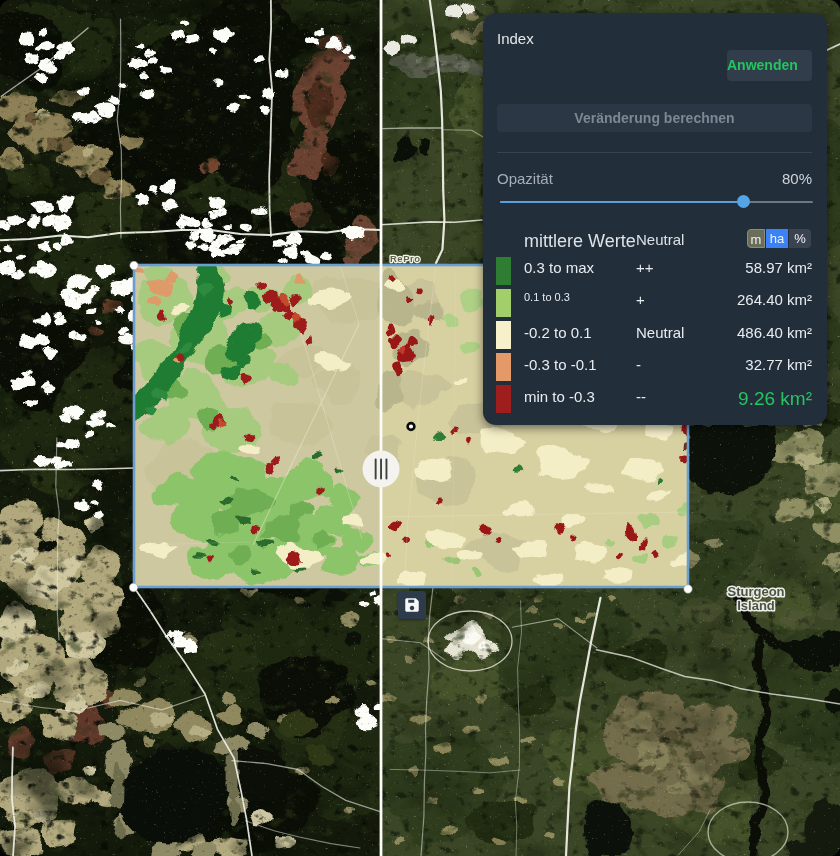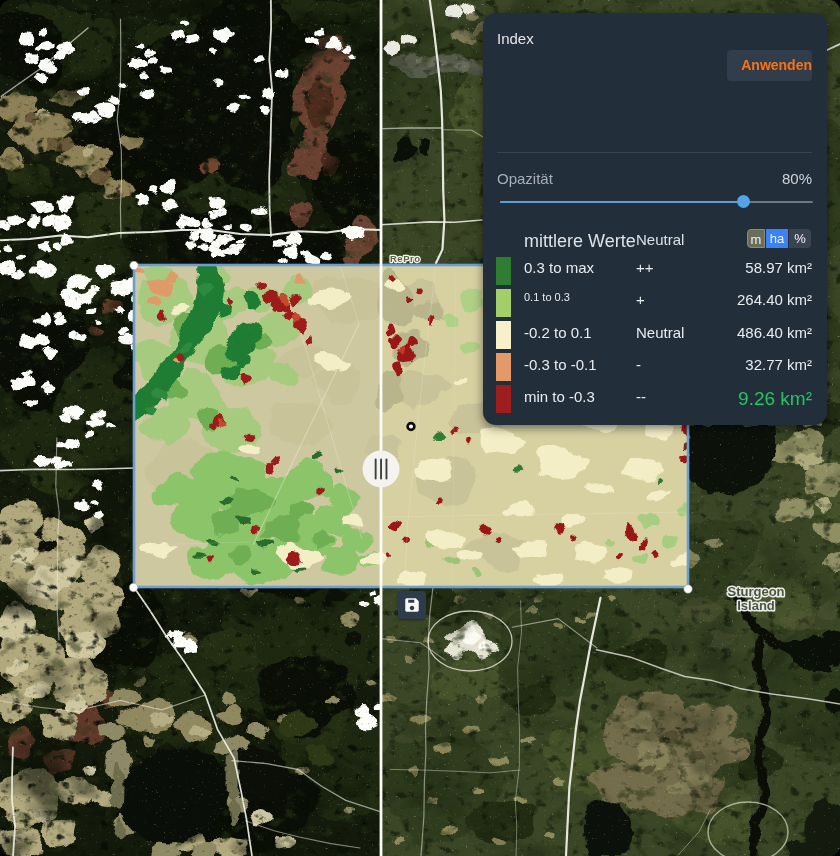--- a/index.html
+++ b/index.html
@@ -804,21 +804,22 @@
     </div>
 <svg width="60" height="16" style="position:absolute;left:386px;top:251px">
 <text x="4" y="11" font-size="9.5" font-weight="bold" font-family="Liberation Sans" fill="#5a6348" stroke="#f5f5ea" stroke-width="2.4" paint-order="stroke" stroke-linejoin="round" letter-spacing="0.5">RePro</text>
 </svg>
 <svg width="120" height="40" style="position:absolute;left:696px;top:584px">
 <text x="60" y="12" text-anchor="middle" font-size="13" font-weight="bold" font-family="Liberation Sans" fill="#4d5842" stroke="#ffffff" stroke-width="3" paint-order="stroke" stroke-linejoin="round" opacity="0.9">Sturgeon</text>
 <text x="60" y="26" text-anchor="middle" font-size="13" font-weight="bold" font-family="Liberation Sans" fill="#4d5842" stroke="#ffffff" stroke-width="3" paint-order="stroke" stroke-linejoin="round" opacity="0.9">Island</text>
 </svg>
 <div style="position:absolute;left:483px;top:13px;width:344px;height:412px;background:#232e3b;border-radius:13px;box-shadow:0 3px 10px rgba(0,0,0,.5)">
 <div style="position:absolute;left:14px;top:16.5px;font-size:15px;color:#e3e7ea">Index</div>
-<div style="position:absolute;left:244px;top:37px;width:85px;height:31px;background:#313d4b;border-radius:4px;text-align:right;line-height:31px;font-size:14px;font-weight:bold;color:#f97316">Anwenden</div>
+<div style="position:absolute;left:244px;top:37px;width:85px;height:31px;background:#313d4b;border-radius:4px;text-align:left;line-height:31px;font-size:14px;font-weight:bold;color:#22c55e">Anwenden</div>
+<div style="position:absolute;left:14px;top:91px;width:315px;height:28px;background:#2b3745;border-radius:4px;text-align:center;line-height:28px;font-size:14px;font-weight:bold;color:#7e8893">Veränderung berechnen</div>
 <div style="position:absolute;left:14px;top:139px;width:315px;height:1px;background:#39434e"></div>
 <div style="position:absolute;left:14px;top:156.5px;font-size:15px;color:#a6afb8">Opazität</div>
 <div style="position:absolute;right:15px;top:156.5px;font-size:15px;color:#cdd3d8">80%</div>
 <div style="position:absolute;left:17px;top:187.5px;width:313px;height:2.5px;background:#6e7884;border-radius:2px"></div>
 <div style="position:absolute;left:17px;top:187.5px;width:244px;height:2.5px;background:#5c9fd9;border-radius:2px"></div>
 <div style="position:absolute;left:254px;top:182px;width:13px;height:13px;border-radius:50%;background:#55a4e4"></div>
 <div style="position:absolute;left:41px;top:218px;font-size:18px;color:#dde2e6">mittlere Werte</div>
 <div style="position:absolute;left:153px;top:218px;font-size:15px;color:#dde2e6">Neutral</div>
 <div style="position:absolute;left:264px;top:216px;height:19px;display:flex">
   <div style="width:18px;height:19px;background:#6a6e59;border-radius:4px 0 0 4px;text-align:center;line-height:19px;font-size:13px;color:#f0f2f4;border:1px solid #8a8d7a;box-sizing:border-box">m</div>

